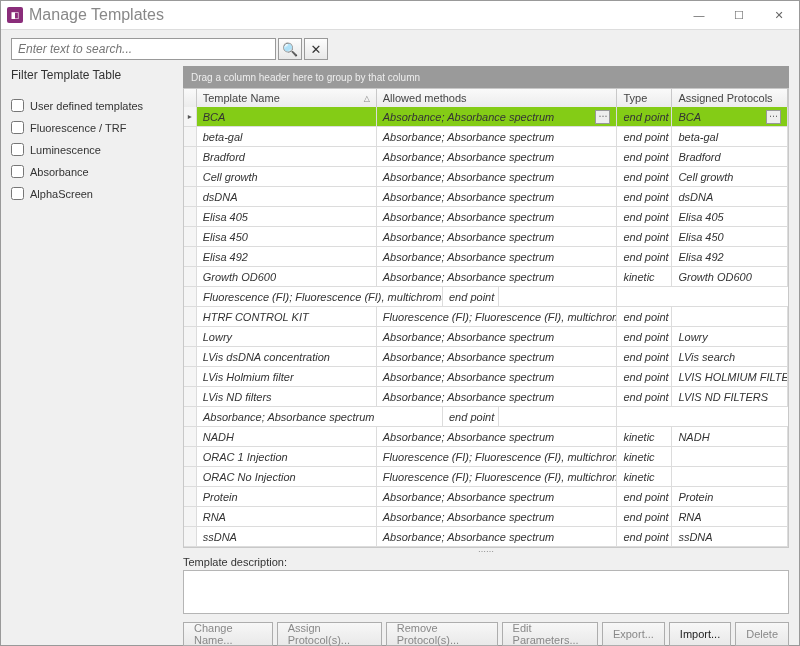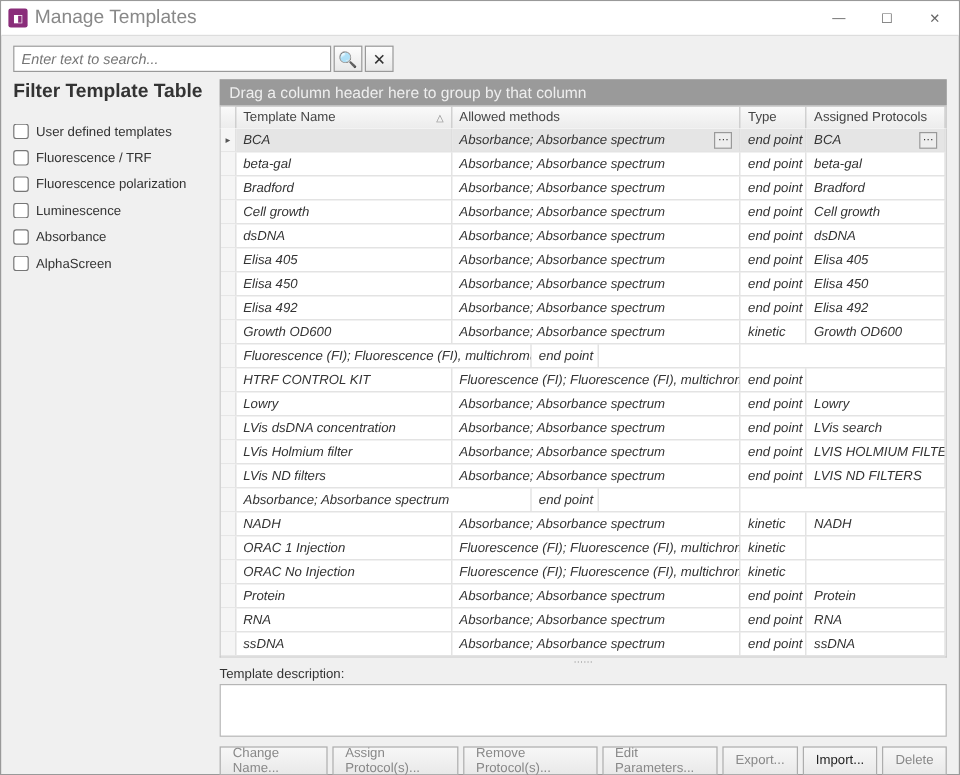--- a/index.html
+++ b/index.html
@@ -7,33 +7,33 @@
 .titlebar{height:28px;background:#fff;display:flex;align-items:center;padding:0 0 0 6px;border-bottom:1px solid #ddd}
 .titlebar .appicon{width:16px;height:16px;background:#8a2d7a;border-radius:2px;margin-right:6px;display:inline-flex;align-items:center;justify-content:center;font-size:9px;color:#fff}
 .titlebar .title{flex:1;color:#888;font-size:16px}
 .titlebar .winbtn{width:40px;height:28px;display:flex;align-items:center;justify-content:center;color:#666;font-family:sans-serif}
 .content{flex:1;display:flex;flex-direction:column;padding:8px 10px 10px 10px;box-sizing:border-box}
 .searchrow{display:flex;margin-bottom:6px}
 .searchbox{width:265px;height:22px;border:1px solid #999;padding:0 6px;font-style:italic;color:#888;font-size:12px;box-sizing:border-box}
 .sqbtn{width:24px;height:22px;border:1px solid #999;background:linear-gradient(#fdfdfd,#e8e8e8);margin-left:2px;display:flex;align-items:center;justify-content:center;font-size:13px;color:#333;box-sizing:border-box}
 .main{flex:1;display:flex;min-height:0}
 .sidebar{width:172px;padding-top:2px}
-.sidebar-title{font-weight:bold;font-size:16px;margin-bottom:8px}
+.sidebar-title{font-weight:normal;font-size:12px;margin-bottom:8px}
 .filter-item{display:flex;align-items:flex-end;height:22px;font-size:11px}
 .filter-item input{margin:0 6px 0 0}
 .gridwrap{flex:1;display:flex;flex-direction:column;min-width:0}
-.groupbar{height:22px;background:#9a9a9a;color:#eee;font-size:13px;padding:0 8px;display:flex;align-items:center}
+.groupbar{height:22px;background:#9a9a9a;color:#eee;font-size:10px;padding:0 8px;display:flex;align-items:center}
 .gridhead{display:flex;background:linear-gradient(#fafafa,#ececec);border:1px solid #c8c8c8;border-bottom:none}
 .gridhead .col{padding:3px 6px;border-right:1px solid #c8c8c8;color:#444;box-sizing:border-box;display:flex;align-items:center}
 .gridhead .col.sortable{justify-content:space-between}
 .gridbody{flex:1;border:1px solid #c8c8c8;border-top:none;overflow:hidden;background:#fff}
 .row{display:flex;border-bottom:1px solid #dcdcdc;height:19px}
 .row .rowh{width:12px;border-right:1px solid #dcdcdc;background:#f5f5f5;display:flex;align-items:center;justify-content:center;font-size:8px;color:#555}
 .row .cell{padding:1px 6px;border-right:1px solid #dcdcdc;font-style:italic;color:#333;box-sizing:border-box;white-space:nowrap;overflow:hidden;display:flex;align-items:center}
-.row.selected .cell{background:#e5e5e5}
+.row.selected .cell{background:#84cc16}
 .cell .ellips{font-style:normal;font-size:9px;border:1px solid #999;padding:0 2px;background:#eee;margin-left:auto;height:12px;line-height:10px}
 .c1{width:184px}.c2{width:246px}.c3{width:56px}.c4{width:118px}
 .hcolh{width:12px;border-right:1px solid #c8c8c8;background:linear-gradient(#fafafa,#ececec)}
 .splitter{height:6px;display:flex;align-items:center;justify-content:center;color:#888;font-size:8px}
 .desc-label{font-size:11px;margin:2px 0}
 .desc-box{height:42px;border:1px solid #b5b5b5;background:#fff}
 .buttonrow{display:flex;gap:4px;margin-top:8px;justify-content:center}
 .btn{height:22px;padding:0 10px;border:1px solid #adadad;background:linear-gradient(#f7f7f7,#e9e9e9);font-size:11px;color:#888;display:flex;align-items:center}
 .btn.enabled{color:#222}
 .sorticon{font-size:8px;color:#888;margin-left:4px}
@@ -68,24 +68,20 @@
             <label class="filter-item">
               <input type="checkbox" style="">
               <span>User defined templates</span>
             </label>
             <label class="filter-item">
               <input type="checkbox" style="">
               <span>Fluorescence / TRF</span>
             </label>
             <label class="filter-item">
               <input type="checkbox" style="">
-              <span>Fluorescence polarization</span>
-            </label>
-            <label class="filter-item">
-              <input type="checkbox" style="">
               <span>Luminescence</span>
             </label>
             <label class="filter-item">
               <input type="checkbox" style="">
               <span>Absorbance</span>
             </label>
             <label class="filter-item">
               <input type="checkbox" style="">
               <span>AlphaScreen</span>
             </label>

